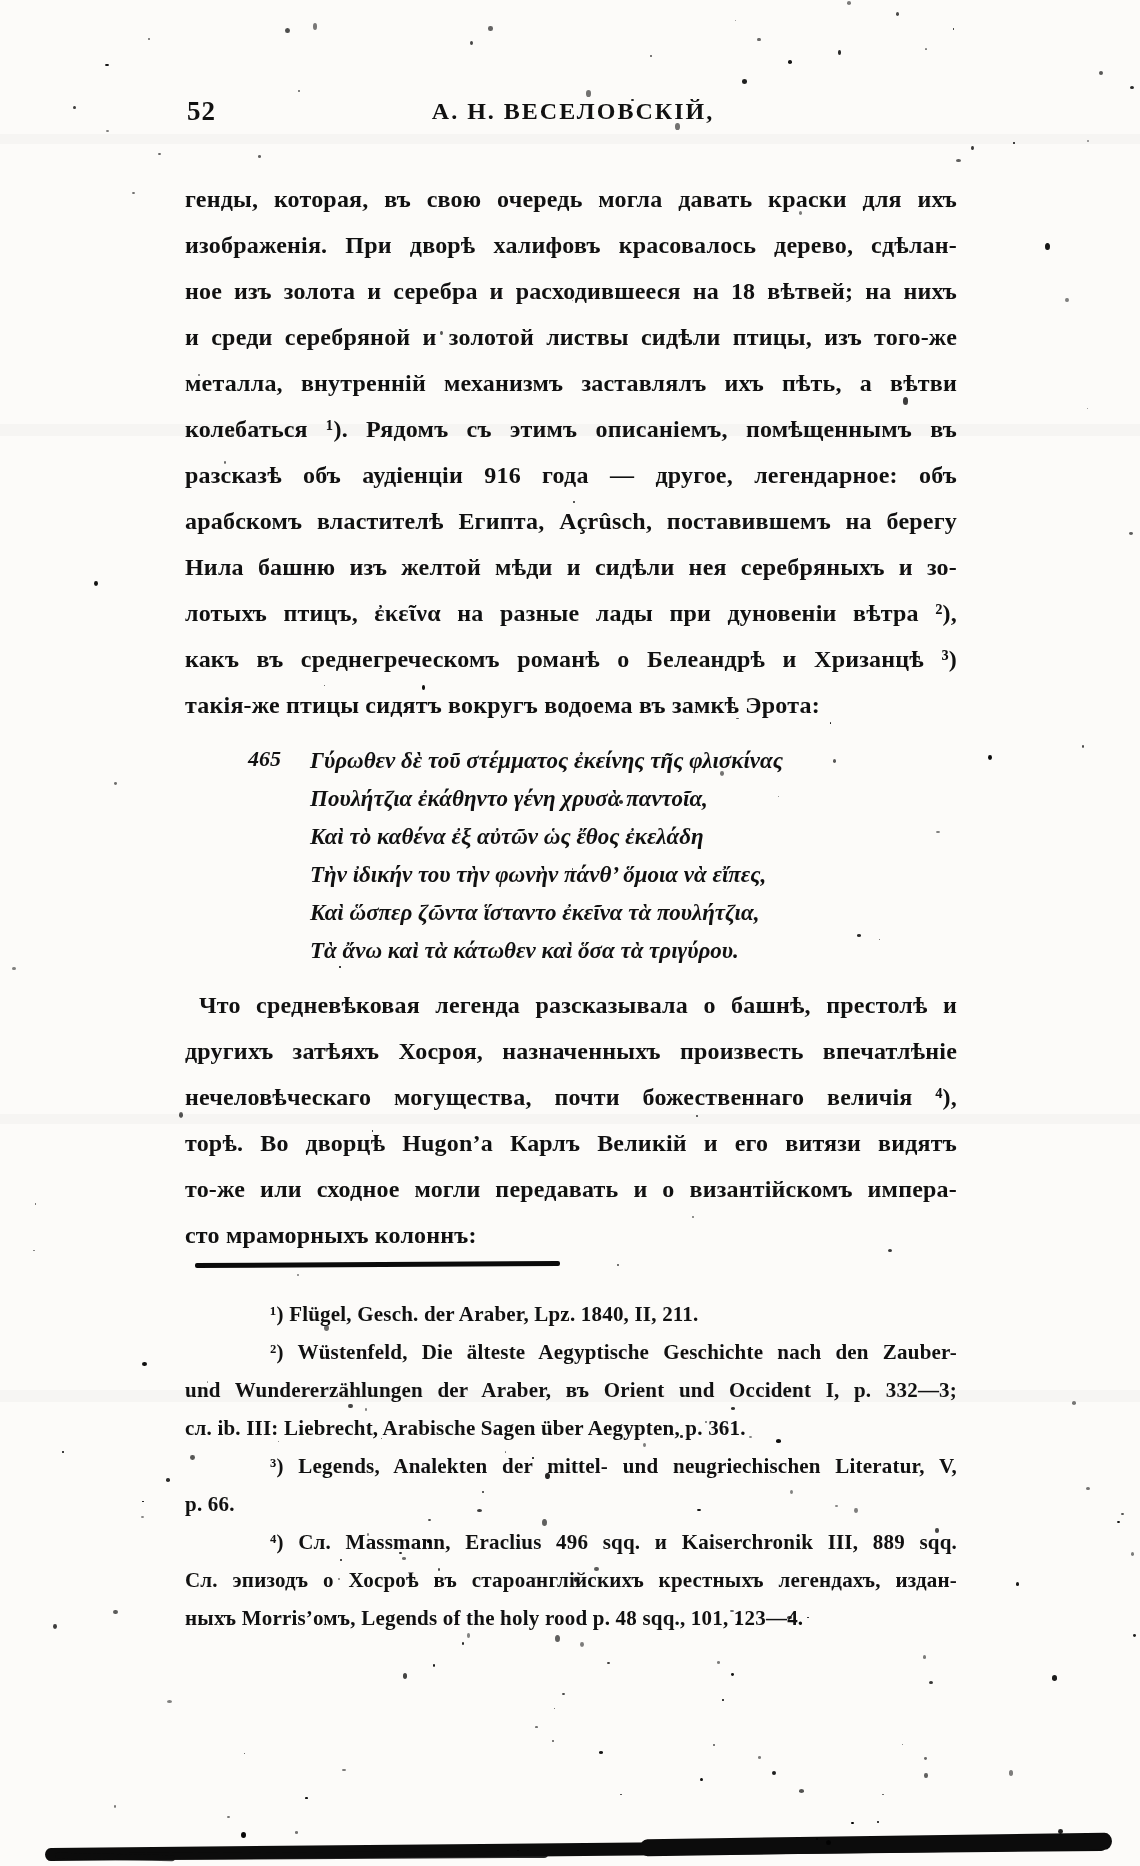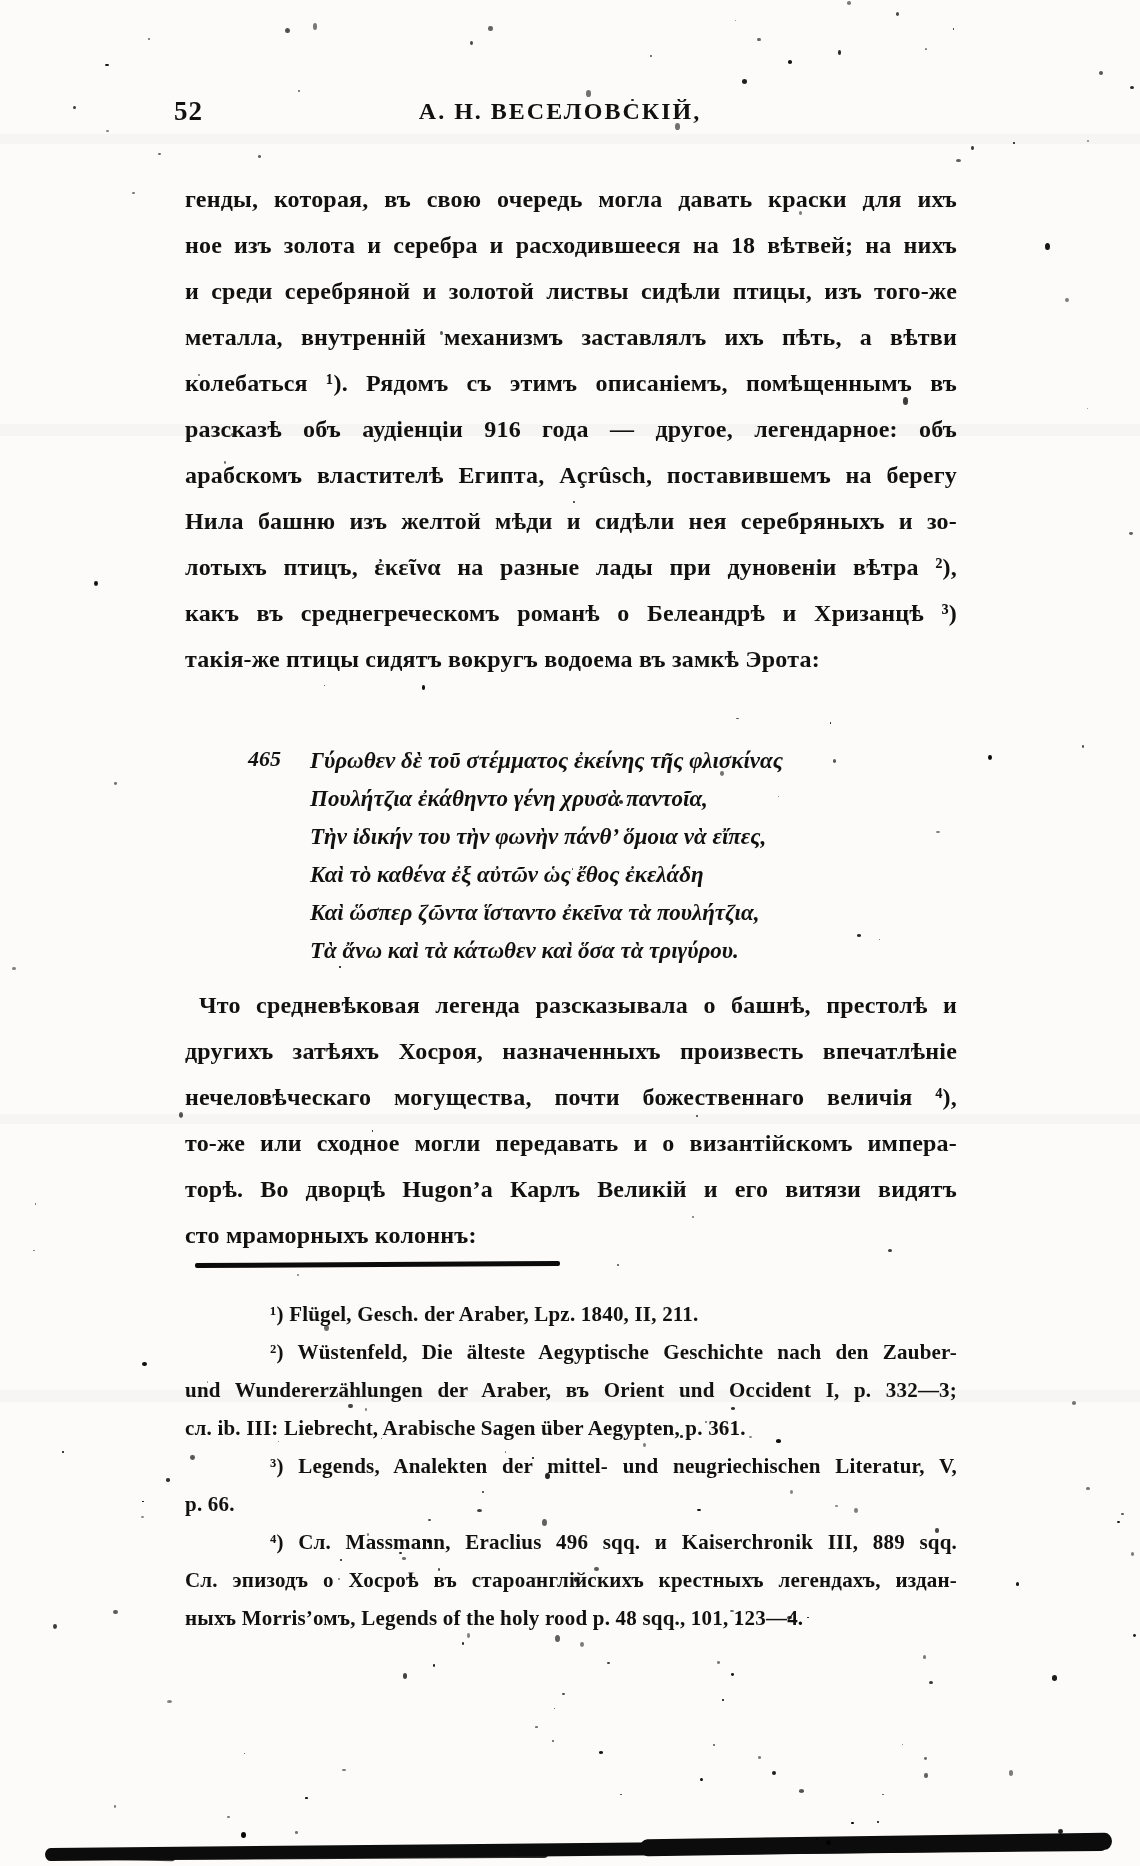--- a/index.html
+++ b/index.html
@@ -6,21 +6,21 @@
   .page{
     position:relative;
     width:1140px;height:1866px;
     margin:0 auto;
     background:#fcfbf9;
     overflow:hidden;
     font-family:"Liberation Serif","DejaVu Serif",serif;
     color:#111;
   }
   .scan-band{position:absolute;left:0;width:100%;background:rgba(60,60,55,0.03);pointer-events:none;}
-  .hdr{position:absolute;top:96px;left:174px;width:772px;height:36px;}
+  .hdr{position:absolute;top:96px;left:187px;width:772px;height:36px;}
   .pgnum{position:absolute;left:0;top:0;font-size:27px;font-weight:bold;letter-spacing:1px;}
   .runtitle{position:absolute;left:0;right:0;top:2px;text-align:center;font-size:24px;font-weight:bold;letter-spacing:2px;}
   .block{position:absolute;left:185px;width:772px;}
   .para1{top:176px;}
   .para2{top:982px;}
   .line{
     font-size:24px;font-weight:bold;line-height:46px;
     text-align:justify;text-align-last:justify;
     letter-spacing:0.2px;white-space:normal;
   }
@@ -54,48 +54,49 @@
   <div class="scan-band" style="top:1114px;height:10px;"></div>
   <div class="scan-band" style="top:1390px;height:12px;"></div>
 
   <div class="hdr">
     <span class="pgnum">52</span>
     <span class="runtitle">А. Н. ВЕСЕЛОВСКІЙ,</span>
   </div>
 
   <div class="block para1">
     <div class="line">генды, которая, въ свою очередь могла давать краски для ихъ</div>
+    <div class="line">изображенія. При дворѣ халифовъ красовалось дерево, сдѣлан-</div>
     <div class="line">ное изъ золота и серебра и расходившееся на 18 вѣтвей; на нихъ</div>
     <div class="line">и среди серебряной и золотой листвы сидѣли птицы, изъ того-же</div>
     <div class="line">металла, внутренній механизмъ заставлялъ ихъ пѣть, а вѣтви</div>
     <div class="line">колебаться ¹). Рядомъ съ этимъ описаніемъ, помѣщеннымъ въ</div>
     <div class="line">разсказѣ объ аудіенціи 916 года — другое, легендарное: объ</div>
     <div class="line">арабскомъ властителѣ Египта, Açrûsch, поставившемъ на берегу</div>
     <div class="line">Нила башню изъ желтой мѣди и сидѣли нея серебряныхъ и зо-</div>
     <div class="line">лотыхъ птицъ, ἐκεῖνα на разные лады при дуновеніи вѣтра ²),</div>
     <div class="line">какъ въ среднегреческомъ романѣ о Белеандрѣ и Хризанцѣ ³)</div>
     <div class="line lastline">такія-же птицы сидятъ вокругъ водоема въ замкѣ Эрота:</div>
   </div>
 
   <div class="verse">
     <span class="vnum">465</span>
     <div class="vline">Γύρωθεν δὲ τοῦ στέμματος ἐκείνης τῆς φλισκίνας</div>
     <div class="vline">Πουλήτζια ἐκάθηντο γένη χρυσὰ παντοῖα,</div>
+    <div class="vline">Καὶ τὸ καθένα ἐξ αὐτῶν ὡς ἔθος ἐκελάδη</div>
     <div class="vline">Τὴν ἰδικήν του τὴν φωνὴν πάνθ’ ὅμοια νὰ εἴπες,</div>
-    <div class="vline">Καὶ τὸ καθένα ἐξ αὐτῶν ὡς ἔθος ἐκελάδη</div>
     <div class="vline">Καὶ ὥσπερ ζῶντα ἵσταντο ἐκεῖνα τὰ πουλήτζια,</div>
     <div class="vline">Τὰ ἄνω καὶ τὰ κάτωθεν καὶ ὅσα τὰ τριγύρου.</div>
   </div>
 
   <div class="block para2">
     <div class="line indent">Что средневѣковая легенда разсказывала о башнѣ, престолѣ и</div>
     <div class="line">другихъ затѣяхъ Хосроя, назначенныхъ произвесть впечатлѣніе</div>
     <div class="line">нечеловѣческаго могущества, почти божественнаго величія ⁴),</div>
+    <div class="line">торѣ. Во дворцѣ Hugon’а Карлъ Великій и его витязи видятъ</div>
     <div class="line">то-же или сходное могли передавать и о византійскомъ импера-</div>
-    <div class="line">торѣ. Во дворцѣ Hugon’а Карлъ Великій и его витязи видятъ</div>
     <div class="line lastline">сто мраморныхъ колоннъ:</div>
   </div>
 
   <div class="fnrule"></div>
 
   <div class="block footnotes">
     <div class="fline findent">¹) Flügel, Gesch. der Araber, Lpz. 1840, II, 211.</div>
     <div class="fline findent fjust">²) Wüstenfeld, Die älteste Aegyptische Geschichte nach den Zauber-</div>
     <div class="fline fjust">und Wundererzählungen der Araber, въ Orient und Occident I, p. 332—3;</div>
     <div class="fline">сл. ib. III: Liebrecht, Arabische Sagen über Aegypten, p. 361.</div>

